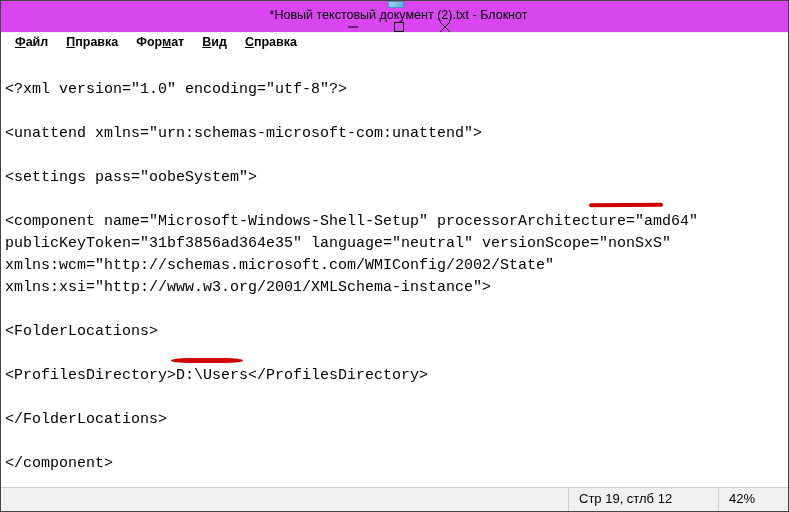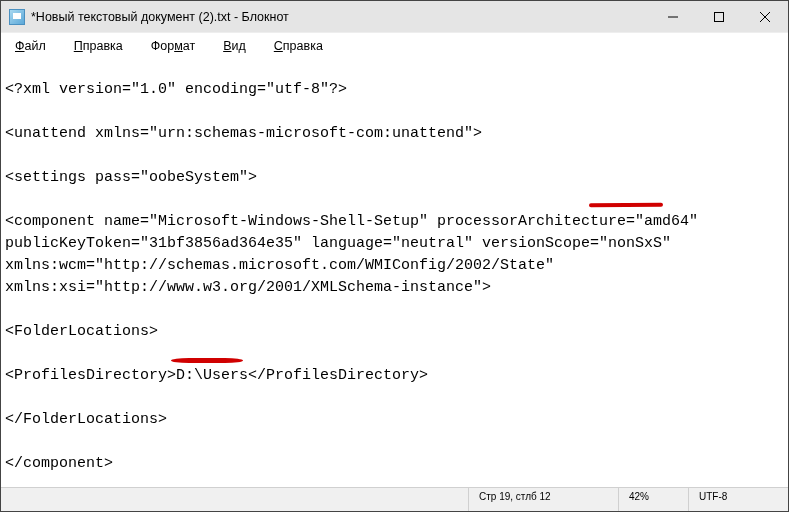--- a/index.html
+++ b/index.html
@@ -11,22 +11,23 @@
     width: 789px;
     height: 512px;
     overflow: hidden;
     border: 1px solid #444;
   }
   .titlebar {
     height: 32px;
     display: flex;
     align-items: center;
     padding-left: 8px;
-    background: #e5e5e5;
+    background: #d946ef;
     border-bottom: 1px solid #eee;
+    flex-direction: column;
   }
   .titlebar .icon {
     width: 16px; height: 16px;
     margin-right: 6px;
     background: linear-gradient(135deg,#a8d8f0,#5ca8d8);
     border: 1px solid #4a90c0;
     position: relative;
   }
   .titlebar .icon::after {
     content:"";
@@ -44,25 +45,26 @@
     width: 46px;
     display:flex;
     align-items:center;
     justify-content:center;
     font-size: 11px;
   }
   .winbtn svg { width:10px; height:10px; }
   .menubar {
     height: 22px;
     display: flex;
-    align-items: flex-end;
+    align-items: flex-start;
     padding: 0 6px;
     font-size: 12.5px;
-    gap: 12px;
+    gap: 2px;
     background:#fff;
+    font-weight:bold;
   }
   .menuitem { padding: 2px 8px; }
   .menuitem .ul { text-decoration: underline; }
   .editor {
     font-family: Consolas, "Courier New", monospace;
     font-size: 15px;
     line-height: 22px;
     padding: 2px 4px;
     white-space: pre;
     color: #000;
@@ -74,21 +76,21 @@
     position:absolute;
     height:4px;
     background:#d00000;
     border-radius:3px;
   }
   .annot.tilt { transform: rotate(-0.5deg); }
   .statusbar {
     height: 24px;
     border-top: 1px solid #d0d0d0;
     display:flex;
-    font-size:10px;
+    font-size:13px;
     background:#f0f0f0;
     justify-content:space-between;
   }
   .statusbar .cell {
     border-left:1px solid #d0d0d0;
     padding: 3px 10px;
   }
   .statusbar .spacer { flex:1; }
 </style>
 </head>
@@ -149,14 +151,13 @@
 <span></span>
 
 <div class="annot tilt" style="left:588px; top:148px; width:74px;"></div>
 <div class="annot" style="left:170px; top:303px; width:72px; border-radius:50%/100%; height:5px;"></div>
 </div>
 
 <div class="statusbar">
   <div class="spacer"></div>
   <div class="cell" style="width:150px">Стр 19, стлб 12</div>
   <div class="cell" style="width:70px">42%</div>
-  <div class="cell" style="width:100px">UTF-8</div>
 </div>
 
 </body></html>

